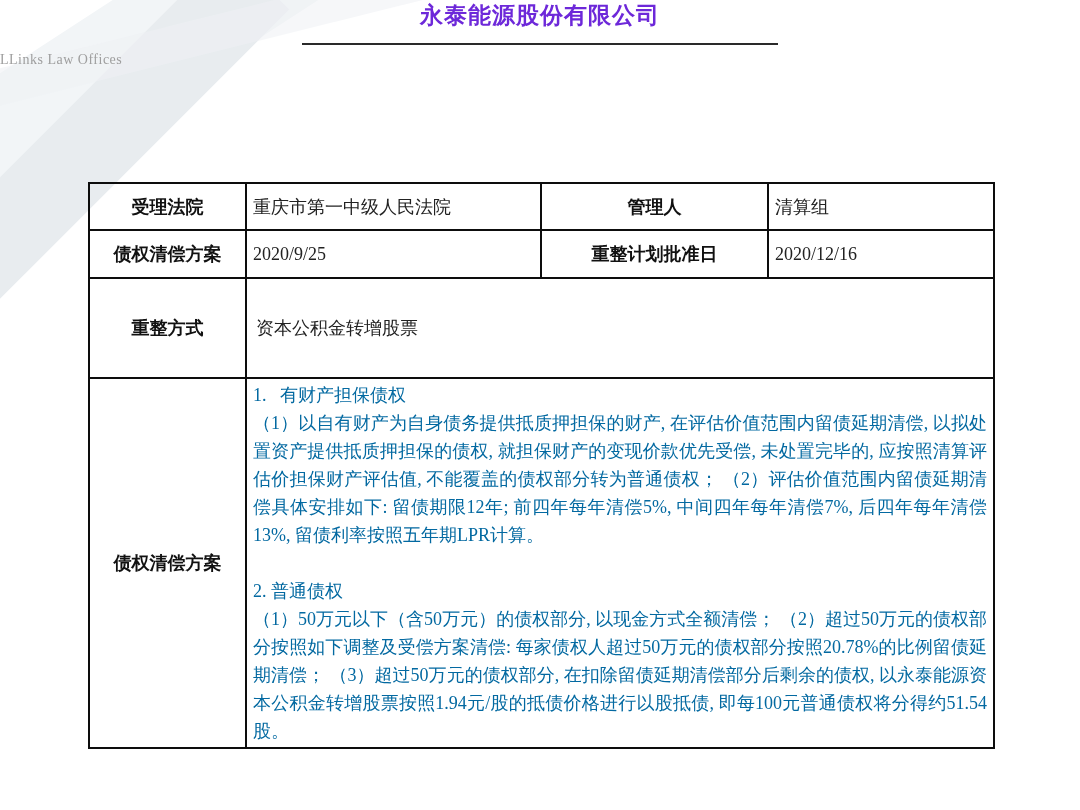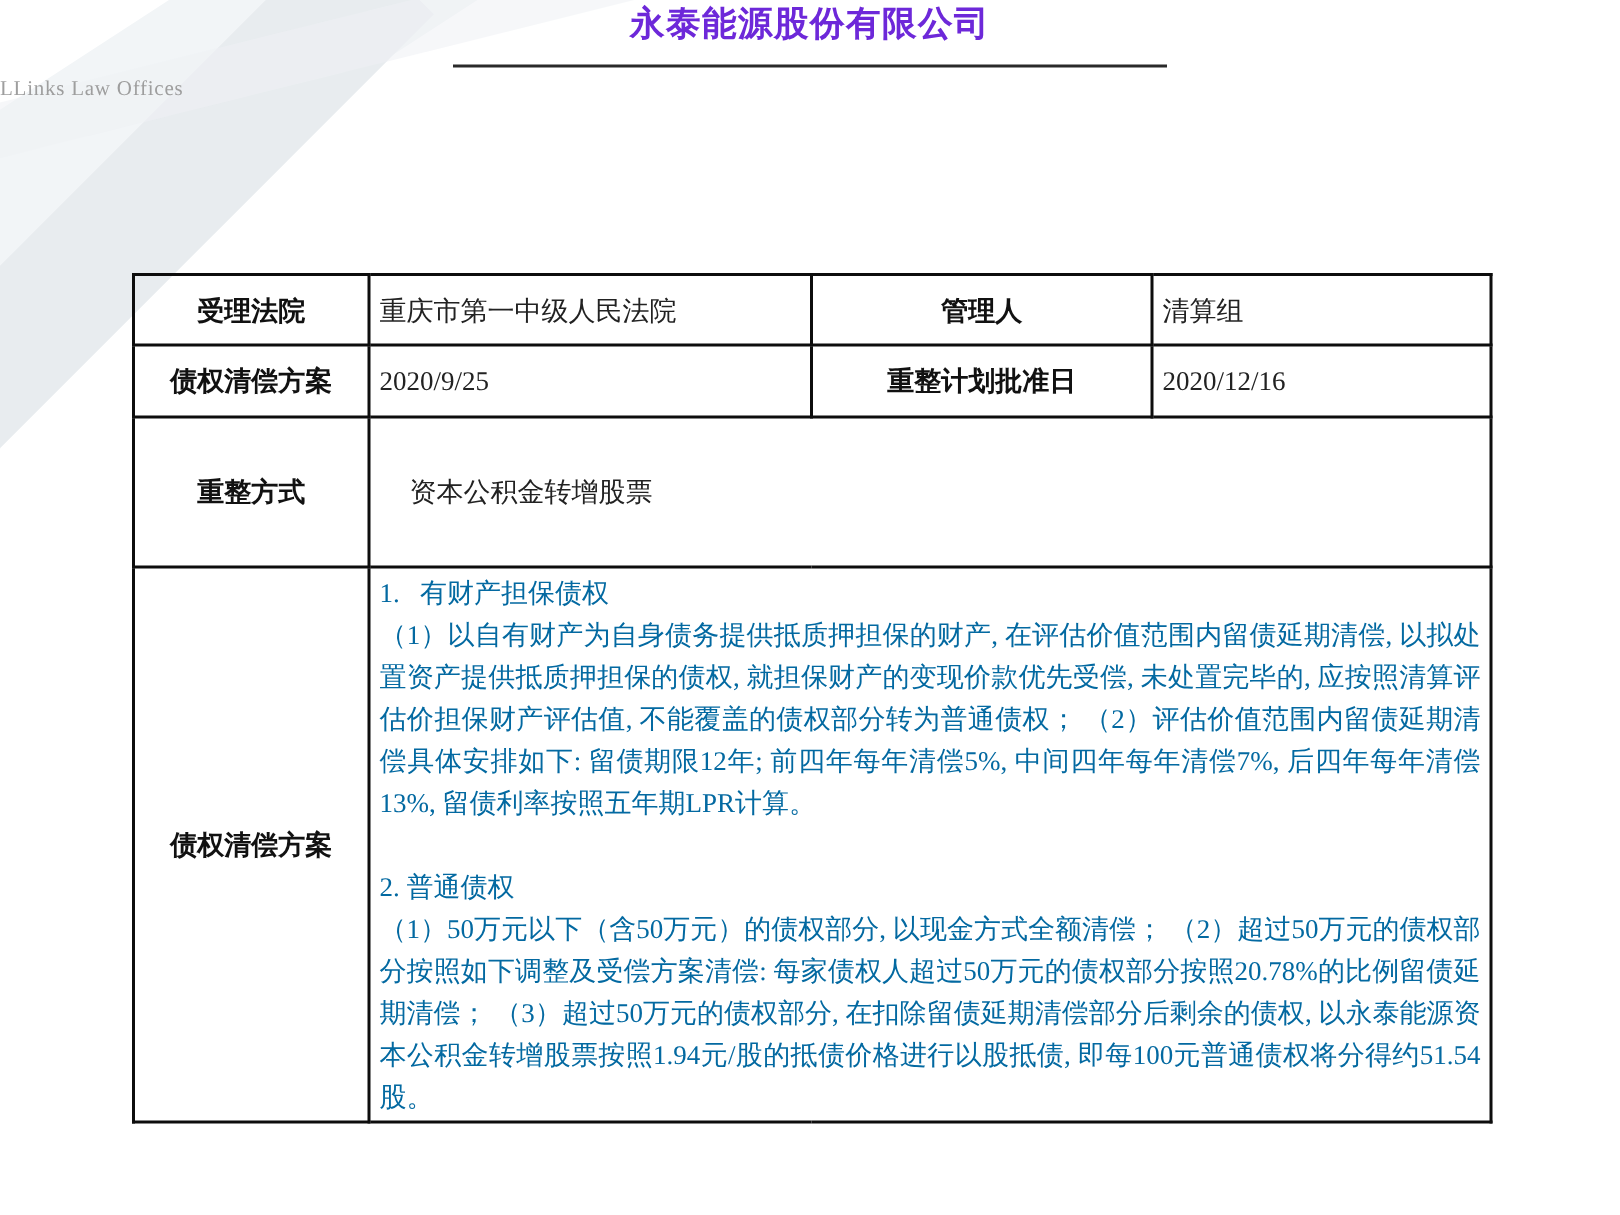--- a/index.html
+++ b/index.html
@@ -84,21 +84,21 @@
     vertical-align: middle;
     padding: 2px 6px;
     overflow: hidden;
   }
   td.lbl {
     font-weight: bold;
     text-align: center;
     color: #111;
   }
   td.val { text-align: left; color: #222; }
-  td.val.left { text-align: left; padding-left: 26px; }
+  td.val.left { text-align: left; padding-left: 9px; }
   td.pre { white-space: pre-line; }
 
   tr.r1 { height: 47px; }
   tr.r2 { height: 48px; }
   tr.r3 { height: 59px; }
   tr.r4 { height: 100px; }
   tr.r5 { height: 366px; }
 
   td.plan {
     vertical-align: top;

